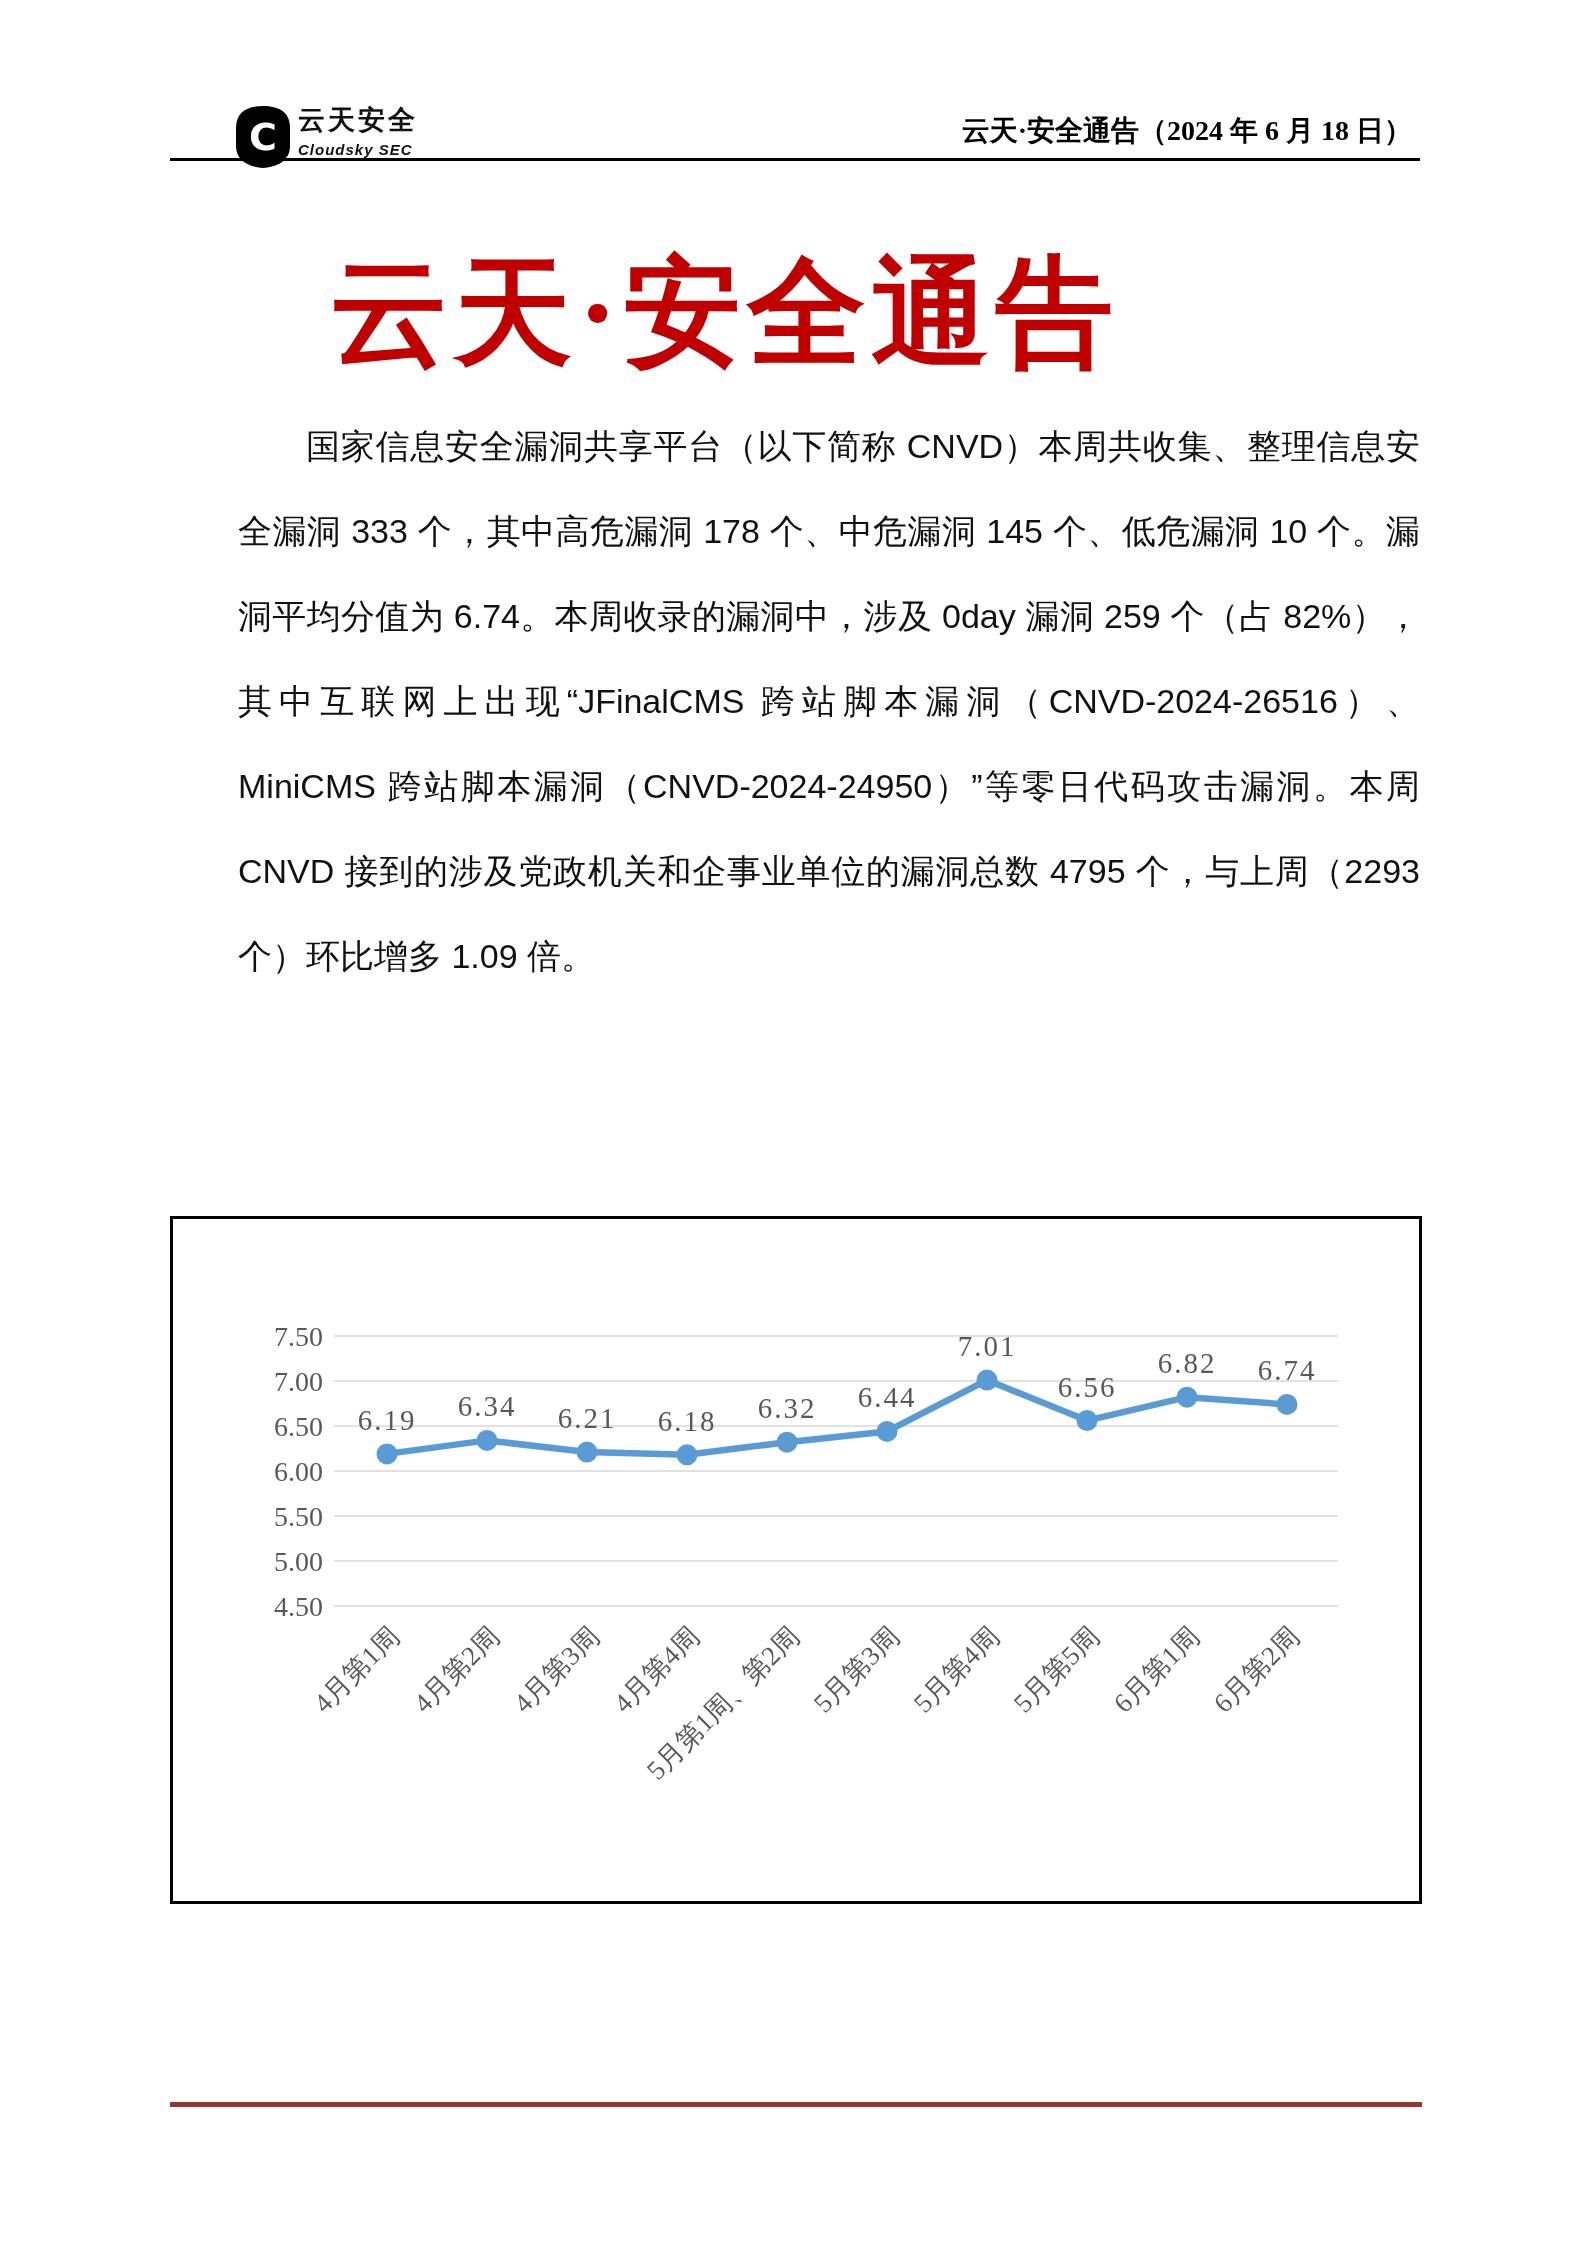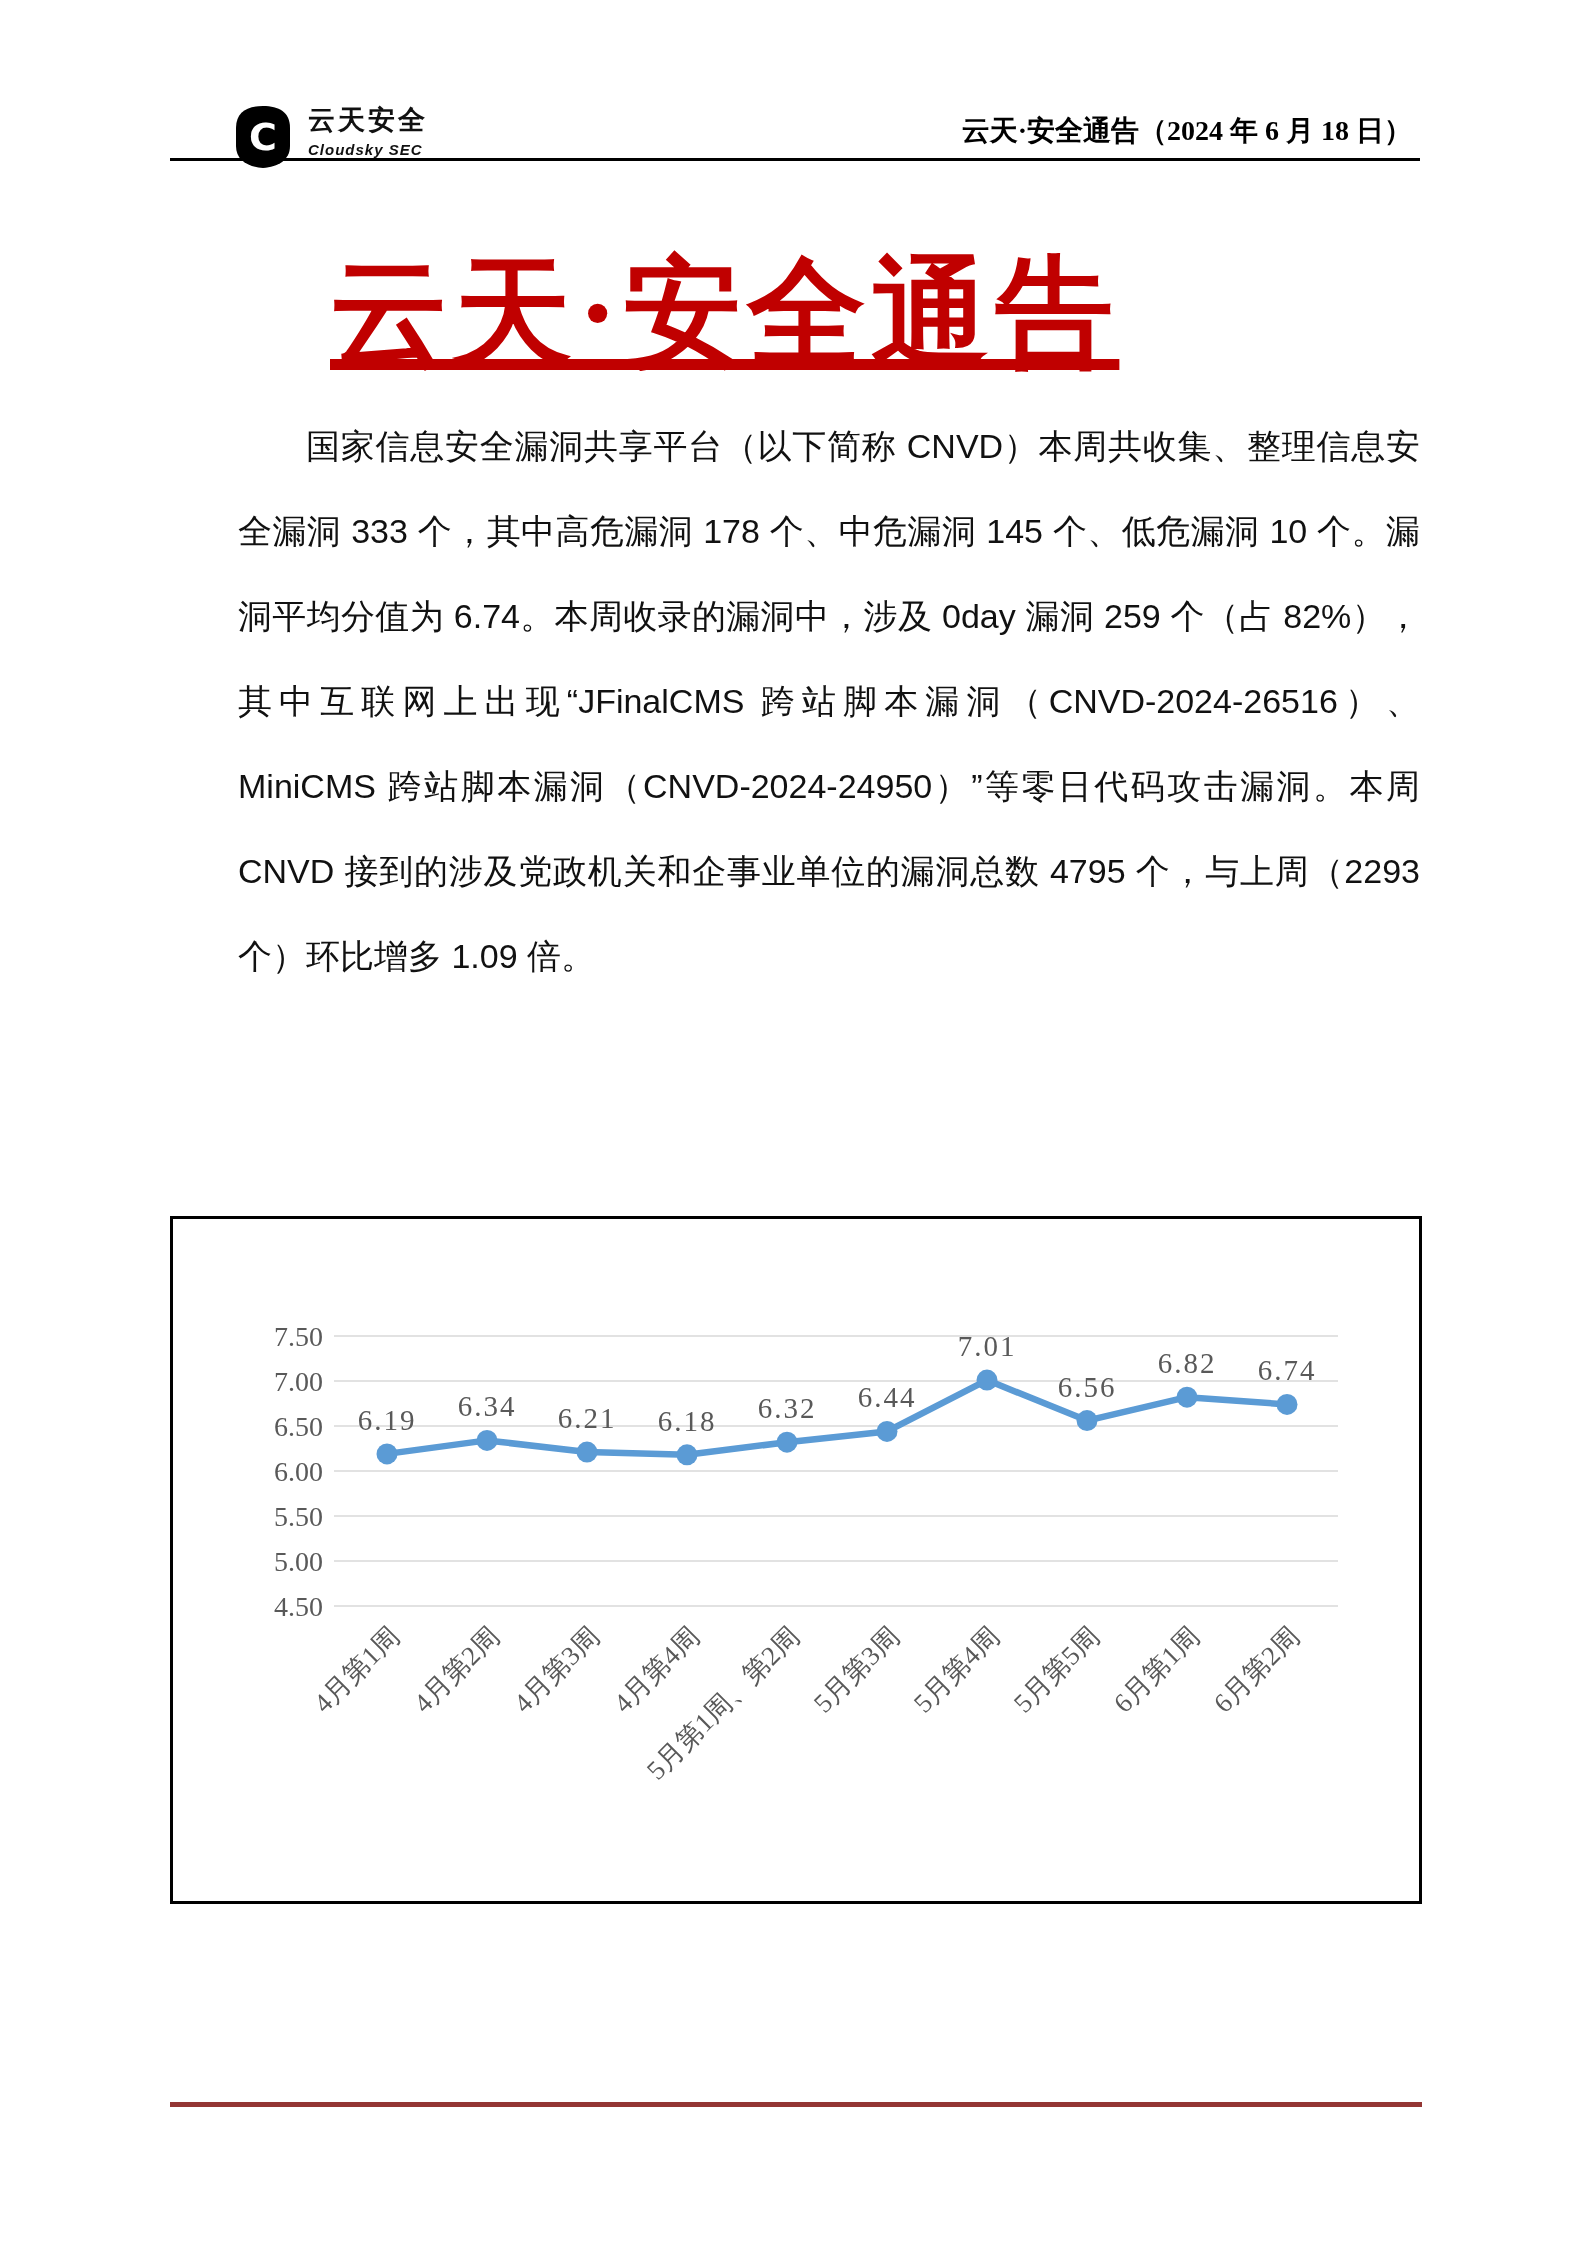--- a/index.html
+++ b/index.html
@@ -4,33 +4,33 @@
 <style>
   html,body{margin:0;padding:0;}
   body{
     width:1587px;height:2245px;position:relative;background:#ffffff;
     font-family:"Liberation Sans","DejaVu Sans",sans-serif;color:#1a1a1a;
     overflow:hidden;
   }
   
   .logo{position:absolute;left:232px;top:104px;display:flex;align-items:flex-start;}
   .logo-icon{width:62px;height:66px;display:block;}
-  .logo-text{margin-left:14px;padding-top:2px;}
+  .logo-text{margin-left:4px;padding-top:2px;}
   .logo-name-cn{font-size:27px;font-weight:bold;letter-spacing:3px;color:#111;line-height:1.1;}
   .logo-name-en{font-size:15px;font-weight:bold;font-style:italic;color:#111;margin-top:5px;letter-spacing:1px;}
   .doc-ref{
     position:absolute;top:112px;right:175px;font-size:28px;font-weight:600;
     font-family:"Liberation Serif","DejaVu Serif",serif;color:#000;margin-left:32px;
   }
   .header-rule{position:absolute;left:170px;top:158px;width:1250px;height:3px;background:#000;}
   
   .main-title{
     position:absolute;left:330px;top:246px;margin:0;
     font-family:"Liberation Serif","DejaVu Serif",serif;
-    font-size:118px;font-weight:bold;letter-spacing:6px;line-height:1.15;text-decoration:underline;
+    font-size:118px;font-weight:bold;letter-spacing:6px;line-height:1.15;
   }
   
   .body-text{
     position:absolute;left:238px;top:404px;width:1182px;
     font-size:34px;line-height:85px;color:#111;
   }
   .body-text p{margin:0;text-indent:68px;text-align:justify;}
   .rating{font-weight:bold;}
   
   .chart-box{

